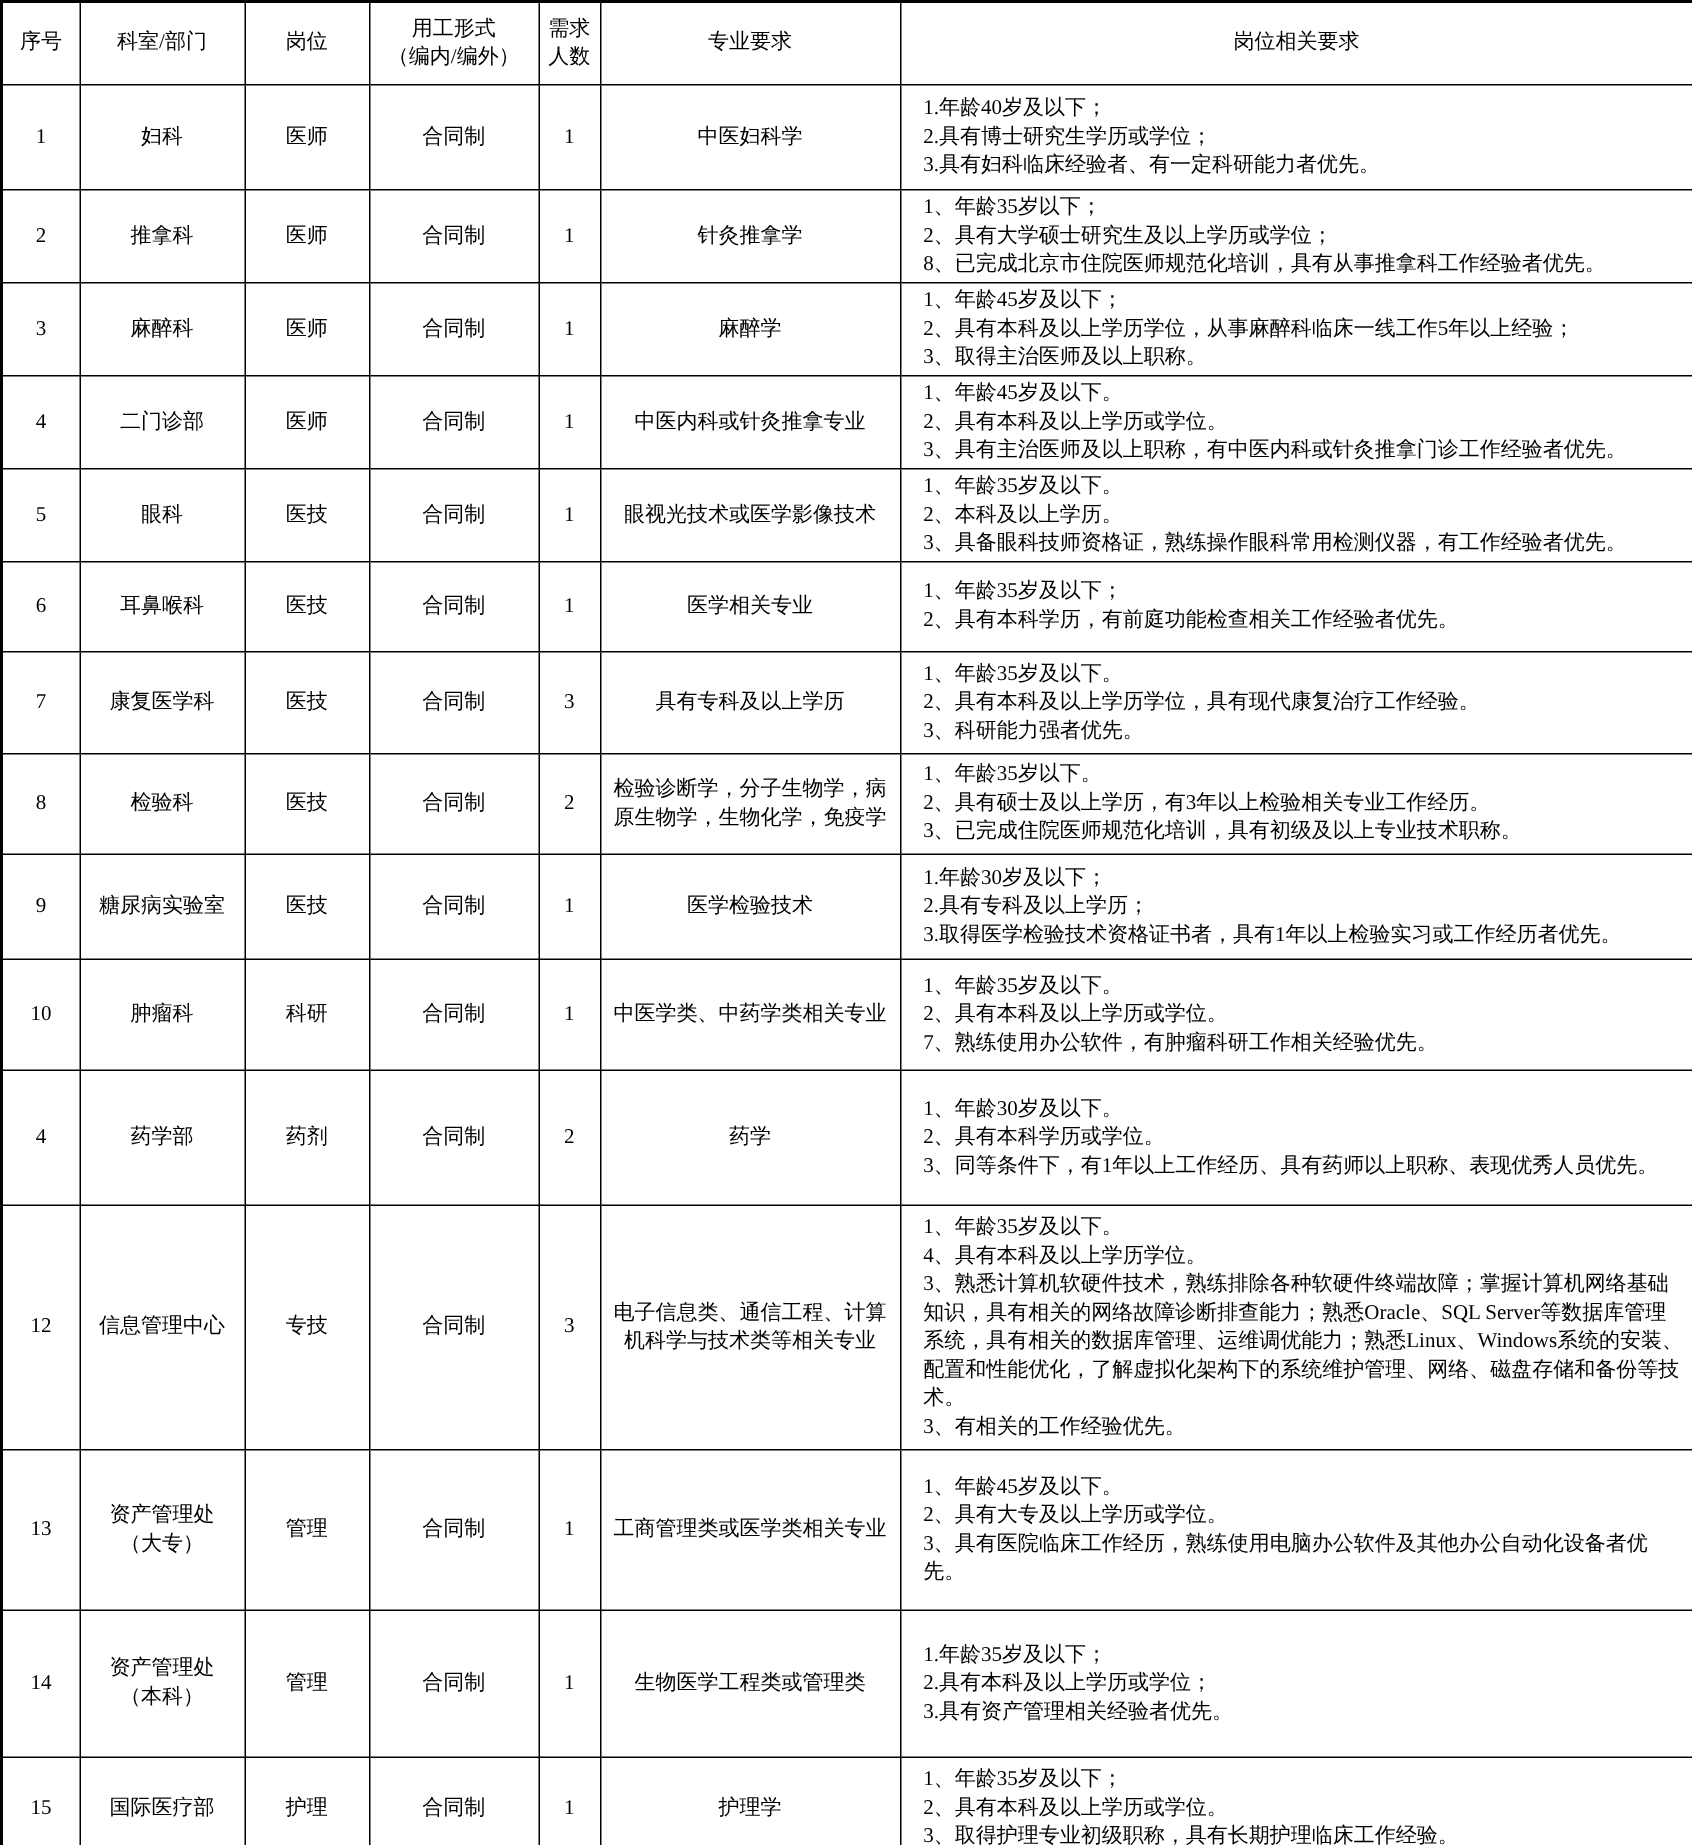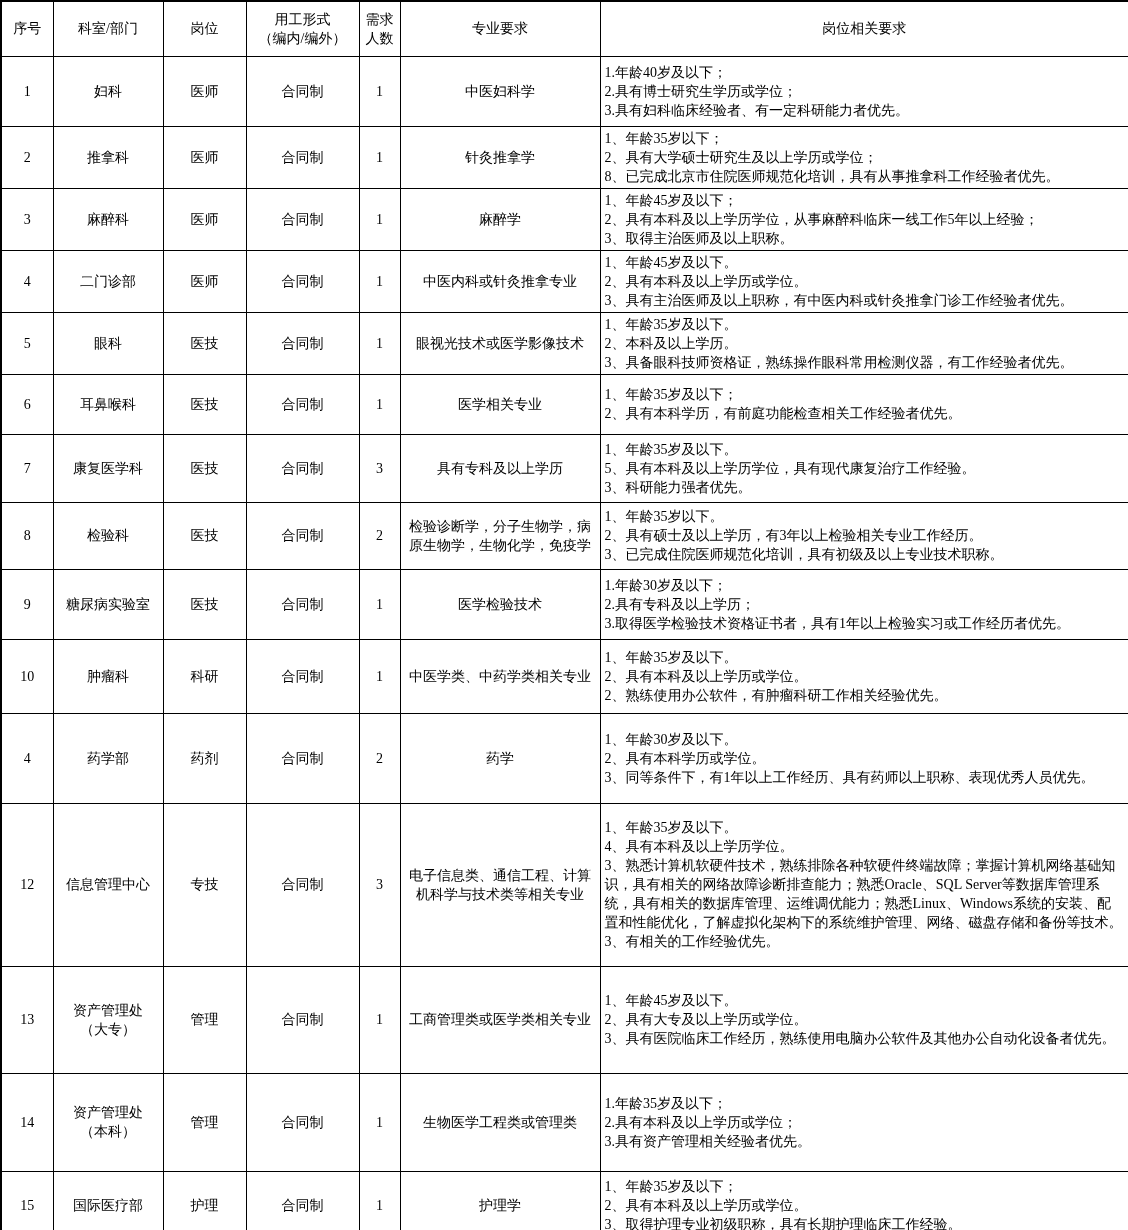--- a/index.html
+++ b/index.html
@@ -31,21 +31,21 @@
     white-space: pre-line;
     padding: 2px 2px;
   }
   td.c-center {
     text-align: center;
     white-space: pre-line;
     padding: 2px 2px;
   }
   td.c-left {
     text-align: left;
-    padding: 2px 4px 2px 4px;
+    padding: 2px 4px 2px 15px;
   }
   td.c-left div { display: block; }
 
   thead tr { height: 55px; }
   tbody tr:nth-child(1)  { height: 70px; }
   tbody tr:nth-child(2)  { height: 60px; }
   tbody tr:nth-child(3)  { height: 58px; }
   tbody tr:nth-child(4)  { height: 60px; }
   tbody tr:nth-child(5)  { height: 60px; }
   tbody tr:nth-child(6)  { height: 60px; }
@@ -172,21 +172,21 @@
 
   <tr>
     <td class="c-center">7</td>
     <td class="c-center">康复医学科</td>
     <td class="c-center">医技</td>
     <td class="c-center">合同制</td>
     <td class="c-center">3</td>
     <td class="c-center">具有专科及以上学历</td>
     <td class="c-left">
             <div>1、年龄35岁及以下。</div>
-            <div>5、具有本科及以上学历学位，具有现代康复治疗工作经验。</div>
+            <div>2、具有本科及以上学历学位，具有现代康复治疗工作经验。</div>
             <div>3、科研能力强者优先。</div>
           </td>
   </tr>
 
   <tr>
     <td class="c-center">8</td>
     <td class="c-center">检验科</td>
     <td class="c-center">医技</td>
     <td class="c-center">合同制</td>
     <td class="c-center">2</td>
@@ -215,21 +215,21 @@
   <tr>
     <td class="c-center">10</td>
     <td class="c-center">肿瘤科</td>
     <td class="c-center">科研</td>
     <td class="c-center">合同制</td>
     <td class="c-center">1</td>
     <td class="c-center">中医学类、中药学类相关专业</td>
     <td class="c-left">
             <div>1、年龄35岁及以下。</div>
             <div>2、具有本科及以上学历或学位。</div>
-            <div>2、熟练使用办公软件，有肿瘤科研工作相关经验优先。</div>
+            <div>7、熟练使用办公软件，有肿瘤科研工作相关经验优先。</div>
           </td>
   </tr>
 
   <tr>
     <td class="c-center">4</td>
     <td class="c-center">药学部</td>
     <td class="c-center">药剂</td>
     <td class="c-center">合同制</td>
     <td class="c-center">2</td>
     <td class="c-center">药学</td>

